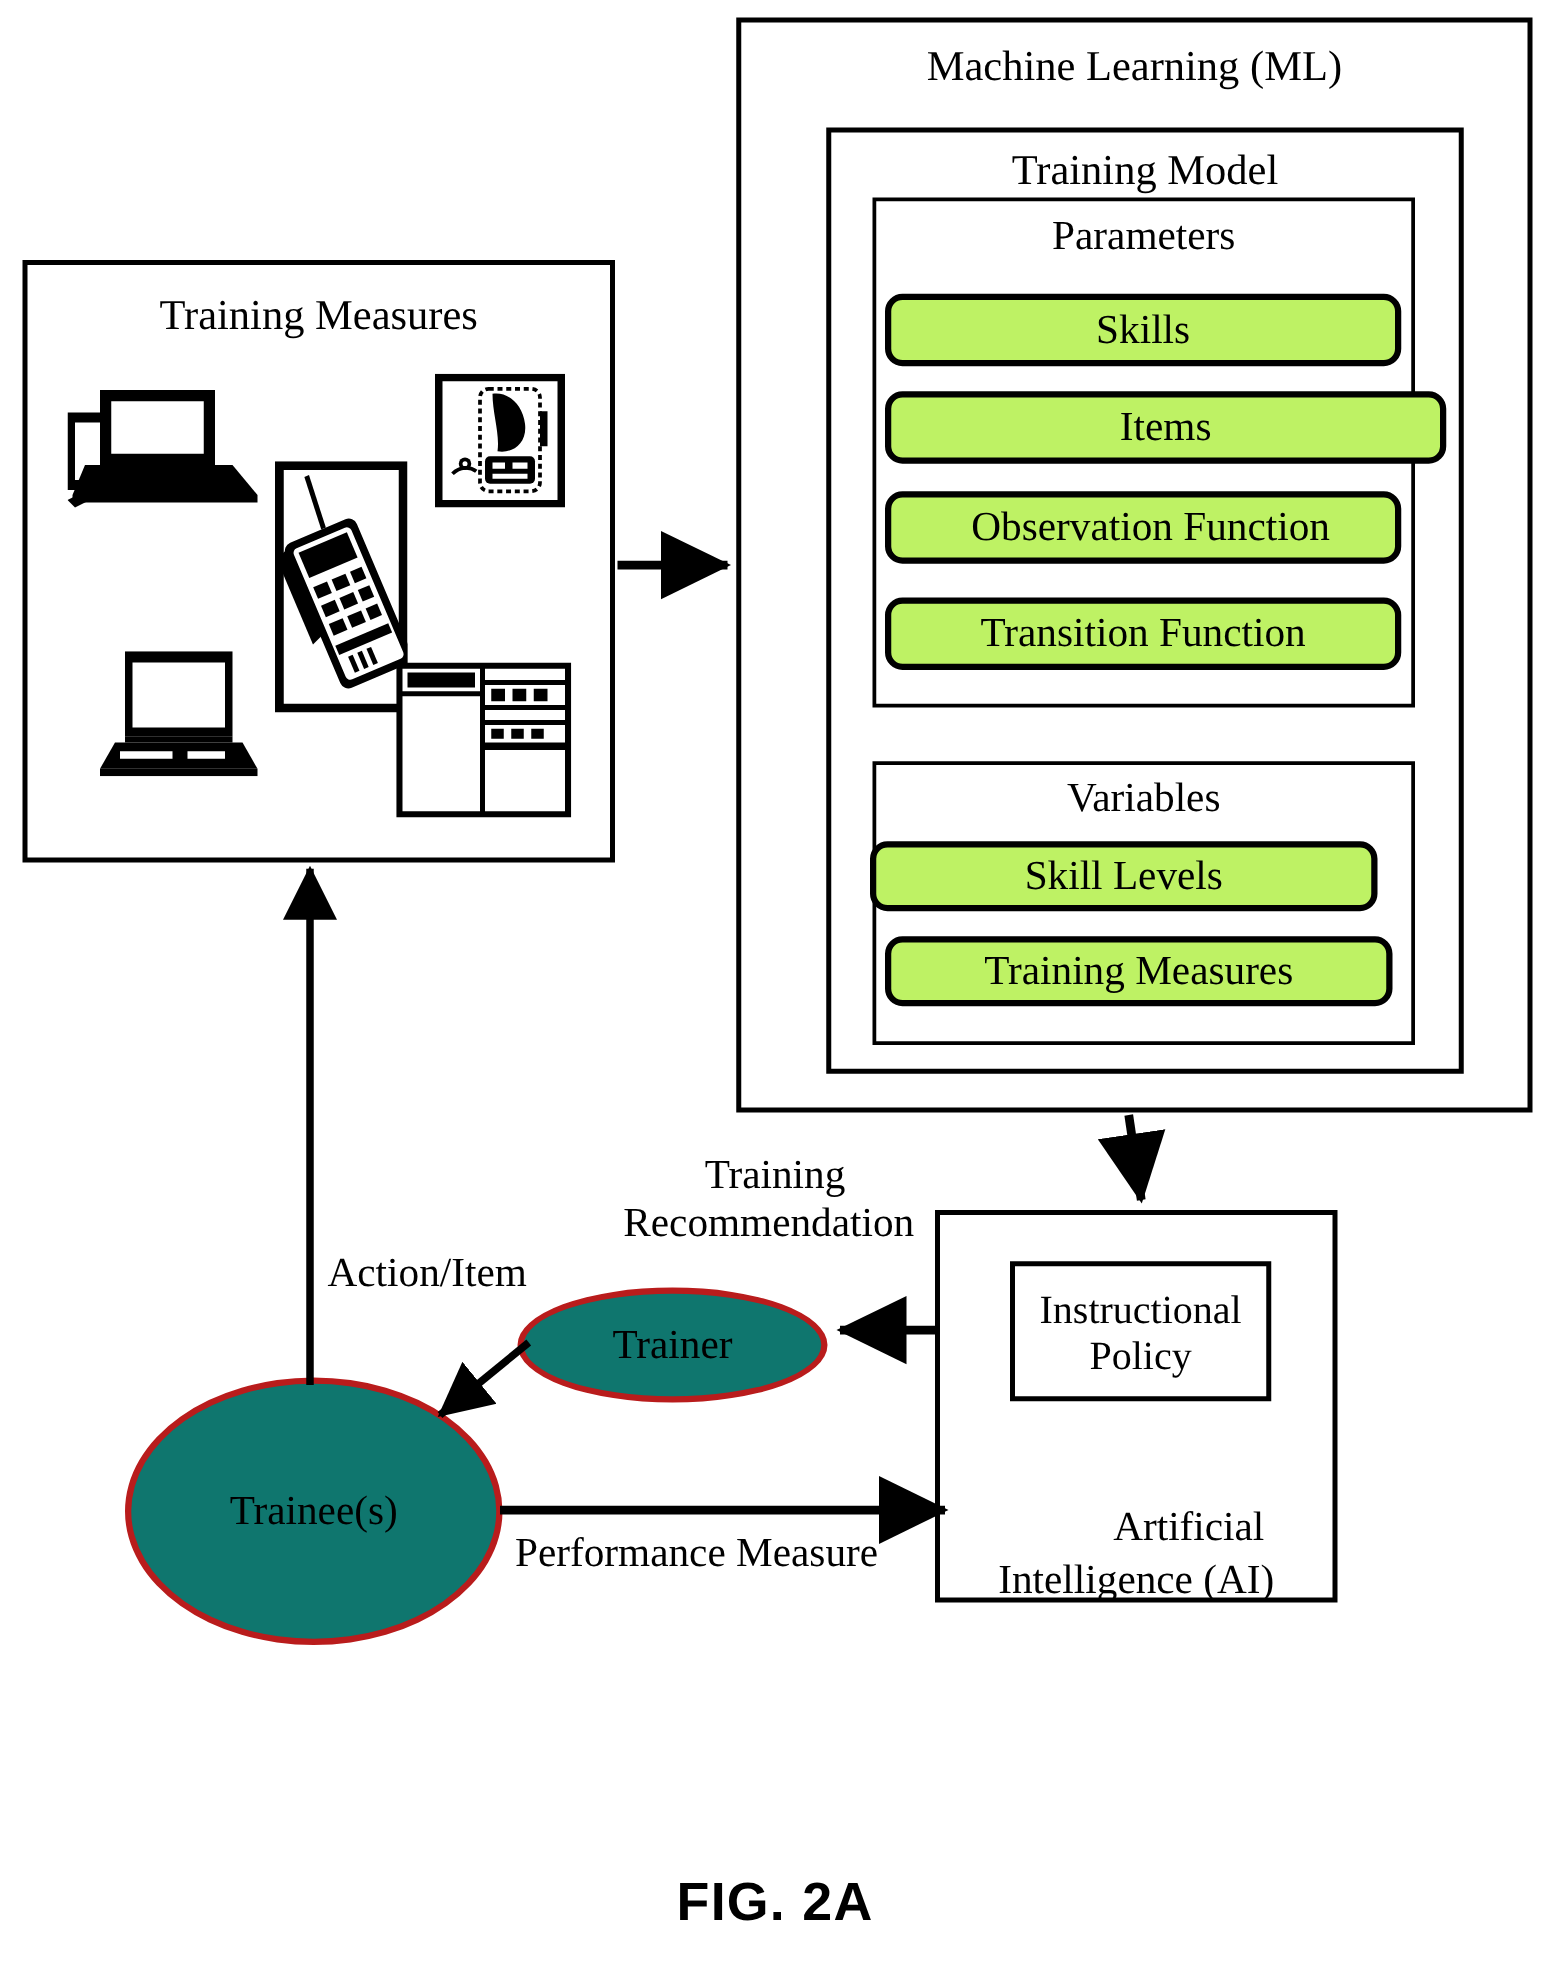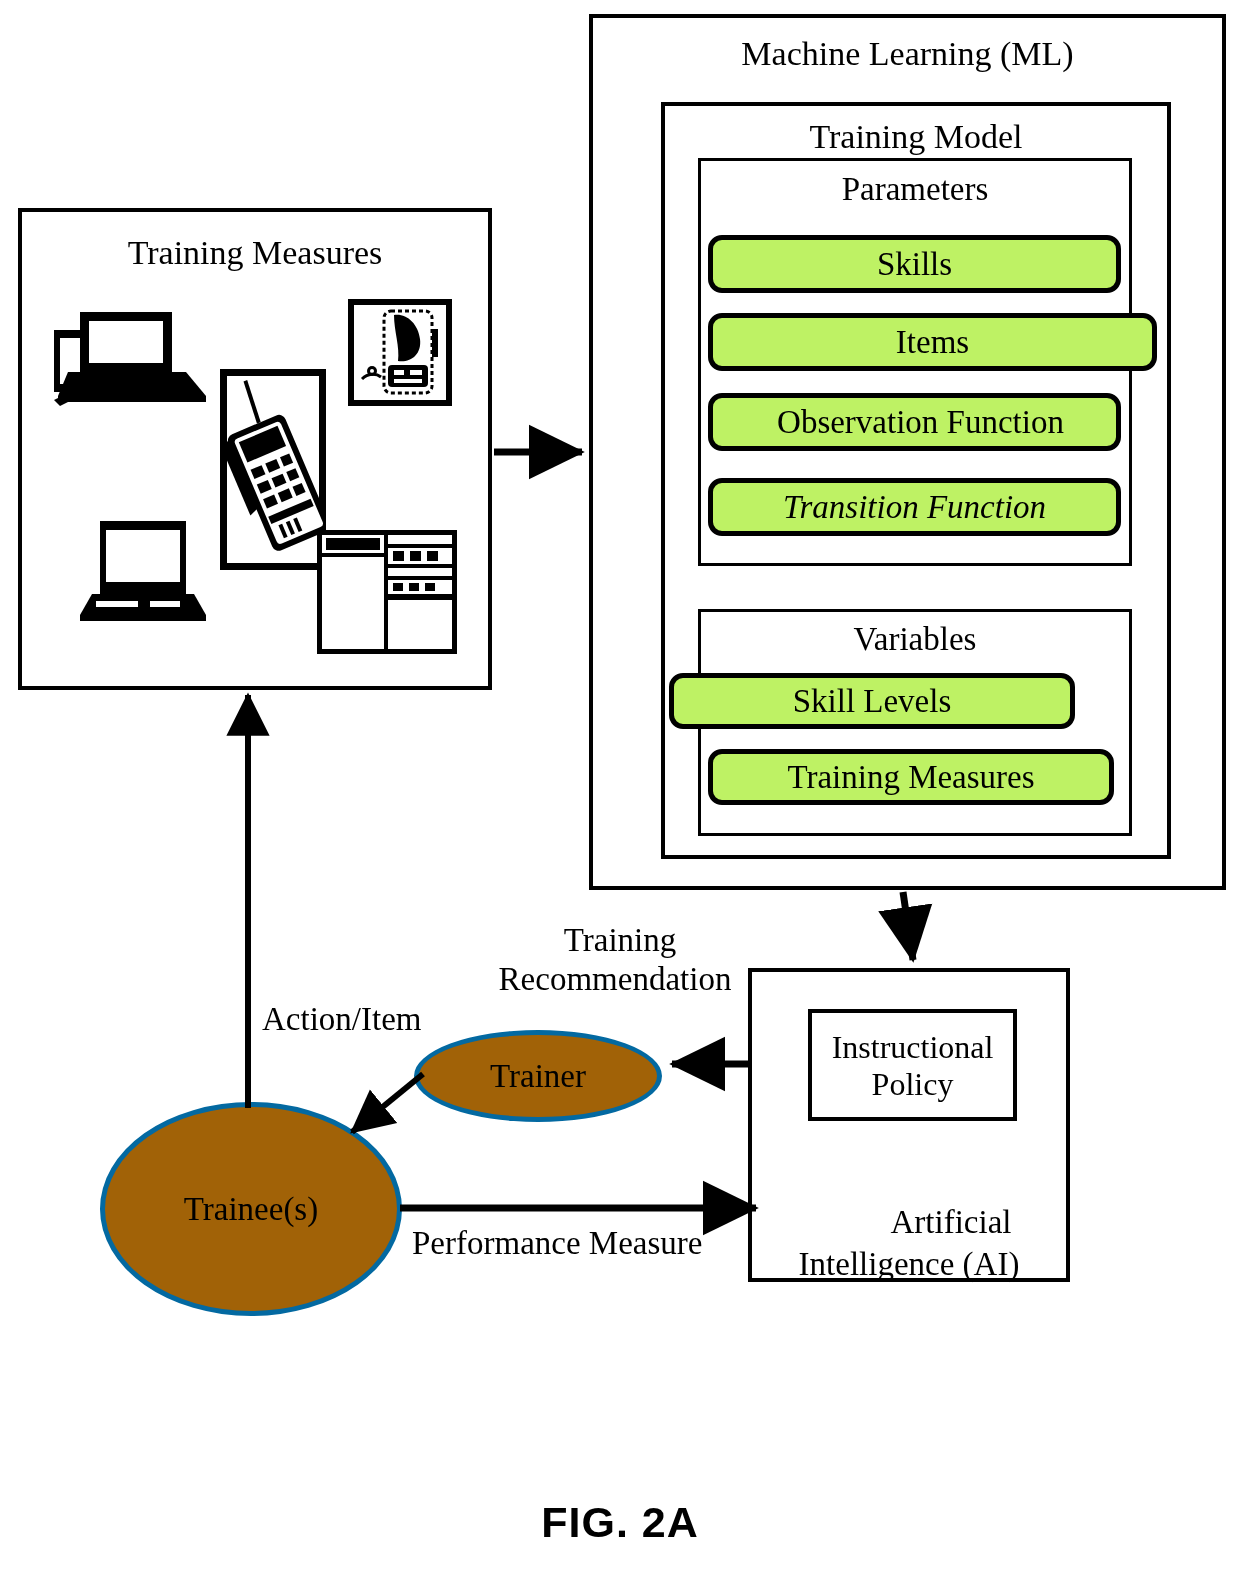--- a/index.html
+++ b/index.html
@@ -36,23 +36,23 @@
     border: 5px solid #000;
     border-radius: 14px;
     background: #bef264;
     display: flex;
     align-items: center;
     justify-content: center;
   }
   .ellipse {
     position: absolute;
     box-sizing: border-box;
-    border: 5px solid #0369a1;
+    border: 5px solid #b91c1c;
     border-radius: 50%;
-    background: #a16207;
+    background: #0f766e;
     display: flex;
     align-items: center;
     justify-content: center;
   }
 
   .label {
     position: absolute;
     text-align: center;
     line-height: 1.16;
     white-space: pre;
@@ -188,27 +188,27 @@
     <div class="ctr-title f34" style="top:12px;">Training Model</div>
   </div>
 
   <div class="box-thin" style="left:698px; top:158px; width:434px; height:408px;">
     <div class="ctr-title f33" style="top:10px;">Parameters</div>
   </div>
 
   <div class="rbox f33" style="left:708px; top:235px; width:413px; height:58px;">Skills</div>
   <div class="rbox f33" style="left:708px; top:313px; width:449px; height:58px;">Items</div>
   <div class="rbox f33" style="left:708px; top:393px; width:413px; height:58px;padding-left:12px;">Observation Function</div>
-  <div class="rbox f33" style="left:708px; top:478px; width:413px; height:58px;font-style:italic;">Transition Function</div>
+  <div class="rbox f33" style="left:708px; top:478px; width:413px; height:58px;">Transition Function</div>
 
   <div class="box-thin" style="left:698px; top:609px; width:434px; height:227px;">
     <div class="ctr-title f33" style="top:9px;">Variables</div>
   </div>
 
-  <div class="rbox f33" style="left:669px; top:673px; width:406px; height:56px;">Skill Levels</div>
+  <div class="rbox f33" style="left:696px; top:673px; width:406px; height:56px;">Skill Levels</div>
   <div class="rbox f33" style="left:708px; top:749px; width:406px; height:56px;">Training Measures</div>
 
   <div class="box" style="left:748px; top:968px; width:322px; height:314px;">
   </div>
   <div class="box" style="left:808px; top:1009px; width:209px; height:112px;">
     <div class="label f32" style="left:0; top:16px; width:100%;">Instructional
 Policy</div>
   </div>
   <div class="label f33" style="left:748px; top:1203px; width:322px;padding-left:42px;">Artificial</div>
   <div class="label f33" style="left:748px; top:1245px; width:322px;">Intelligence (AI)</div>

